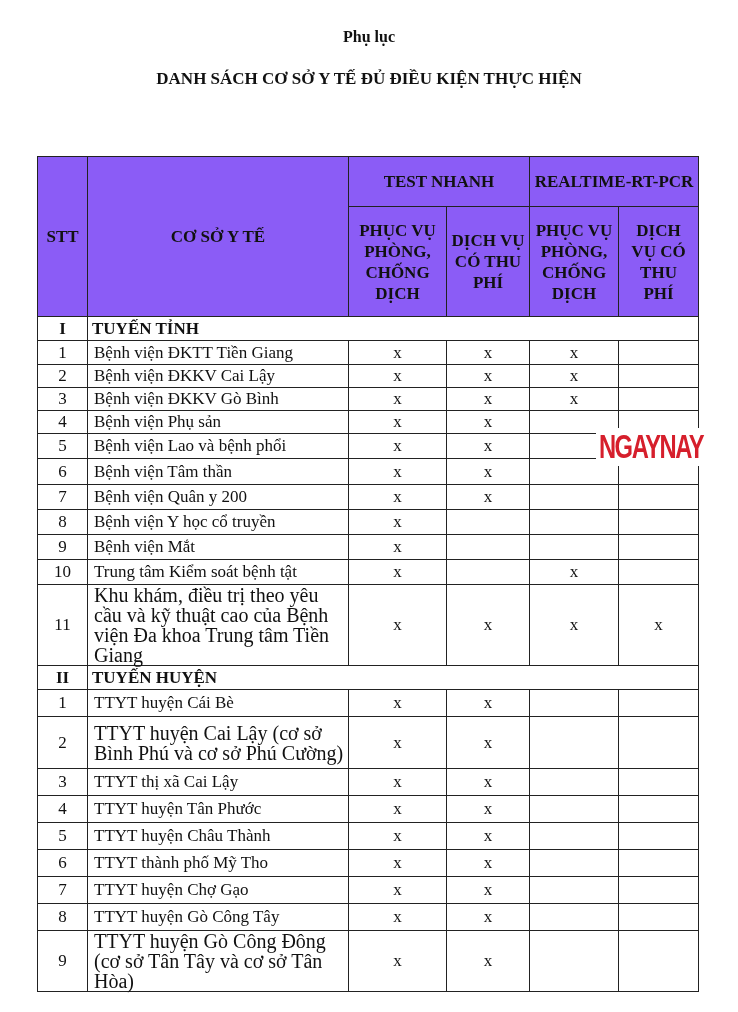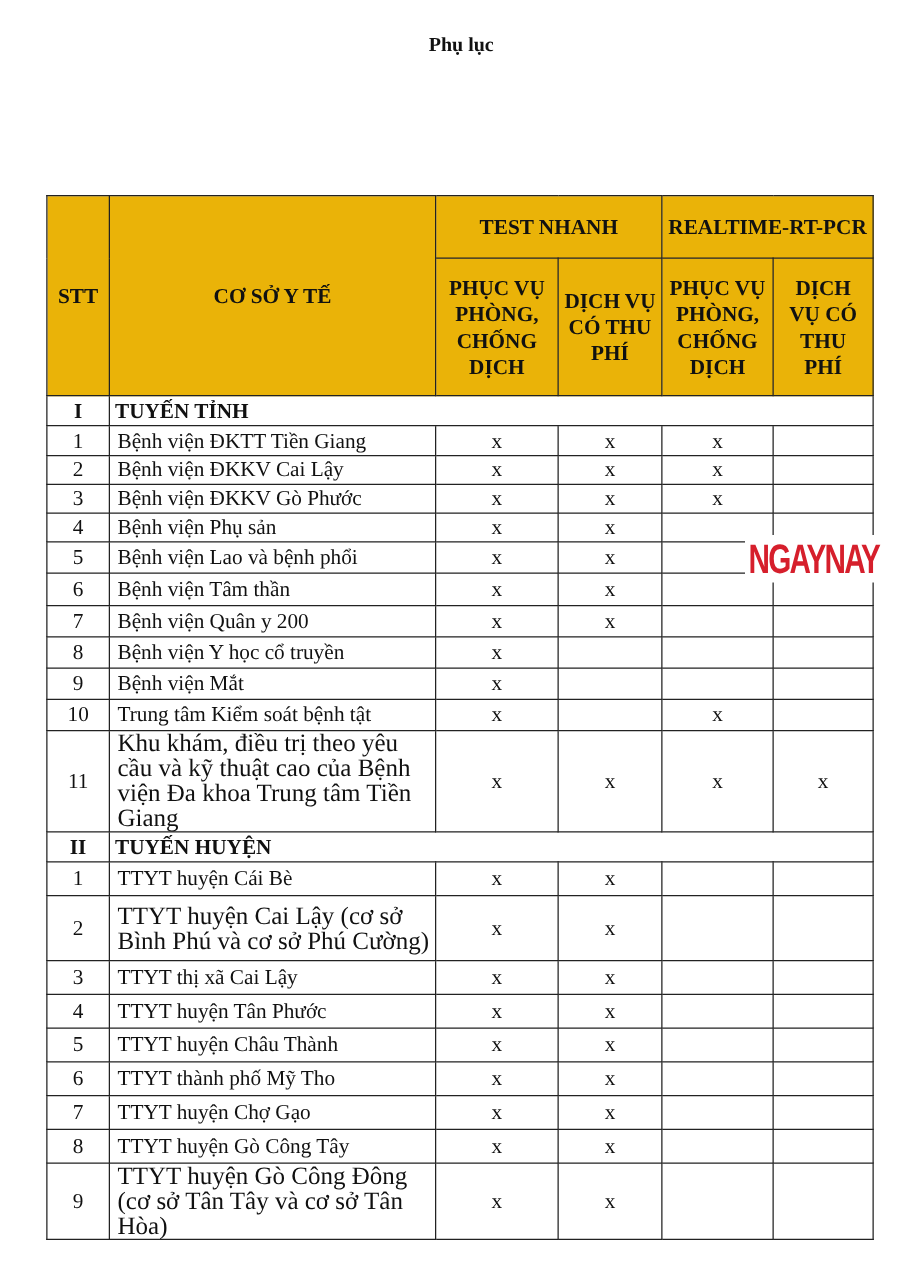--- a/index.html
+++ b/index.html
@@ -3,38 +3,39 @@
 <meta charset="utf-8">
 <style>
   html, body { margin:0; padding:0; background:#ffffff; }
   body { width:738px; height:1012px; position:relative; overflow:hidden;
          font-family:"Liberation Serif","DejaVu Serif",serif; color:#111; }
   .title { position:absolute; left:0; width:738px; text-align:center; font-weight:bold; }
   .t1 { top:28px; font-size:16px; }
   .t2 { top:68px; font-size:17px; line-height:22px; }
   table { position:absolute; left:37px; top:156px; border-collapse:collapse; table-layout:fixed; width:661px; }
   td, th { border:1px solid #222; padding:0 4px; font-size:17px; }
-  thead th { background:#eab308; font-weight:bold; text-align:center; line-height:21px; }
+  thead th { background:#8b5cf6; font-weight:bold; text-align:center; line-height:21px; }
   col.c0 { width:50px; } col.c1 { width:261px; } col.c2 { width:98px; }
   col.c3 { width:83px; } col.c4 { width:89px; } col.c5 { width:80px; }
   td.stt { text-align:center; }
   td.mark { text-align:center; }
   td.name { padding-left:6px; }
   td.name.small { font-size:20px; line-height:20px; }
   tr.section td { font-weight:bold; }
   tr.r { height:24px; }
   .watermark { position:absolute; left:596px; top:428px; font-family:"Liberation Sans",sans-serif;
                font-weight:bold; font-size:33px; letter-spacing:-2px; color:#d61f2c;
                transform:scaleX(0.72); transform-origin:left top; background:#fff; padding:0 4px; }
 </style>
 </head>
 <body>
 
 <div class="title t1">Phụ lục</div>
 <div class="title t2">
+  <div>DANH SÁCH CƠ SỞ Y TẾ ĐỦ ĐIỀU KIỆN THỰC HIỆN</div>
 </div>
 
 <table>
   <colgroup>
       <col class="c0">
       <col class="c1">
       <col class="c2">
       <col class="c3">
       <col class="c4">
       <col class="c5">
@@ -69,21 +70,21 @@
       <tr style="height: 23px;">
         <td class="stt">2</td>
       <td class="name">Bệnh viện ĐKKV Cai Lậy</td>
       <td class="mark">x</td>
       <td class="mark">x</td>
       <td class="mark">x</td>
       <td class="mark"></td>
       </tr>
       <tr style="height: 23px;">
         <td class="stt">3</td>
-      <td class="name">Bệnh viện ĐKKV Gò Phước</td>
+      <td class="name">Bệnh viện ĐKKV Gò Bình</td>
       <td class="mark">x</td>
       <td class="mark">x</td>
       <td class="mark">x</td>
       <td class="mark"></td>
       </tr>
       <tr style="height: 23px;">
         <td class="stt">4</td>
       <td class="name">Bệnh viện Phụ sản</td>
       <td class="mark">x</td>
       <td class="mark">x</td>

